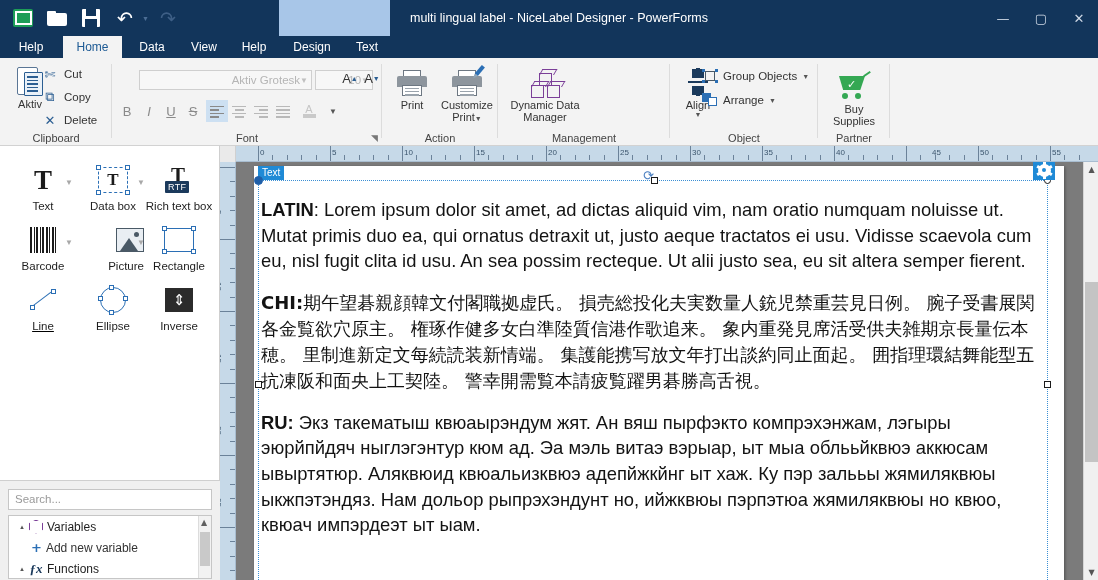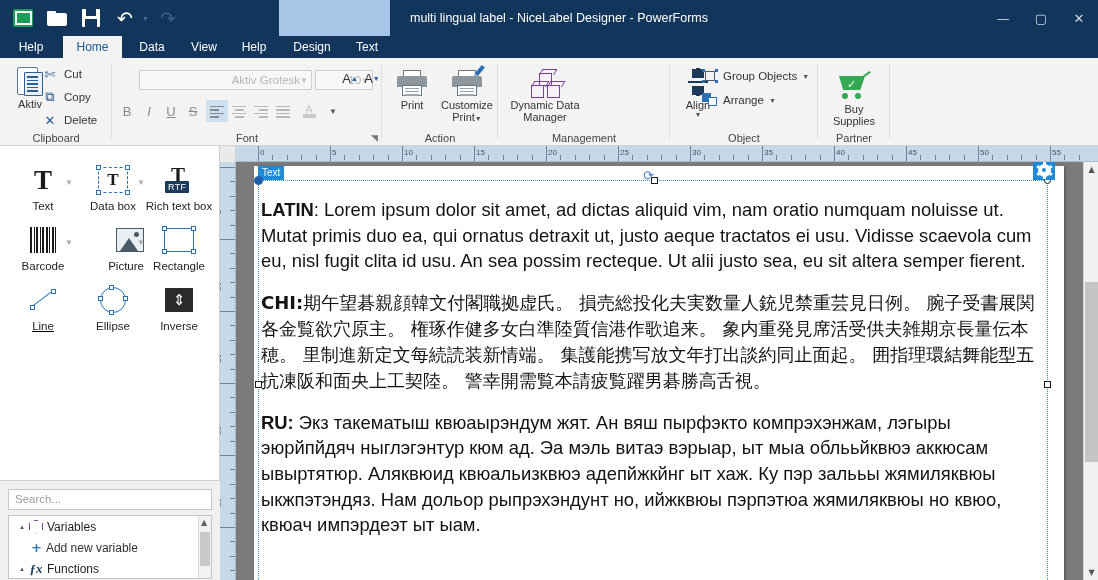--- a/index.html
+++ b/index.html
@@ -786,21 +786,21 @@
       <span class="rt" style="left:312px;top:2px;">20</span>
       <span class="rtick" style="left:382px;top:0;  width:1px; height:16px;"></span>
       <span class="rt" style="left:384px;top:2px;">25</span>
       <span class="rtick" style="left:454px;top:0;  width:1px; height:16px;"></span>
       <span class="rt" style="left:456px;top:2px;">30</span>
       <span class="rtick" style="left:526px;top:0;  width:1px; height:16px;"></span>
       <span class="rt" style="left:528px;top:2px;">35</span>
       <span class="rtick" style="left:598px;top:0;  width:1px; height:16px;"></span>
       <span class="rt" style="left:600px;top:2px;">40</span>
       <span class="rtick" style="left:670px;top:0;  width:1px; height:16px;"></span>
-      <span class="rt" style="left:672px;top:2px;">45</span>
+      <span class="rt" style="left:696px;top:2px;">45</span>
       <span class="rtick" style="left:742px;top:0;  width:1px; height:16px;"></span>
       <span class="rt" style="left:744px;top:2px;">50</span>
       <span class="rtick" style="left:814px;top:0;  width:1px; height:16px;"></span>
       <span class="rt" style="left:816px;top:2px;">55</span>
 
       <span class="rtick" style="left:36px; top:9px; width:1px; height:5px;"></span>
       <span class="rtick" style="left:51px; top:9px; width:1px; height:5px;"></span>
       <span class="rtick" style="left:65px; top:9px; width:1px; height:5px;"></span>
       <span class="rtick" style="left:80px; top:9px; width:1px; height:5px;"></span>
       <span class="rtick" style="left:108px;top:9px; width:1px; height:5px;"></span>

